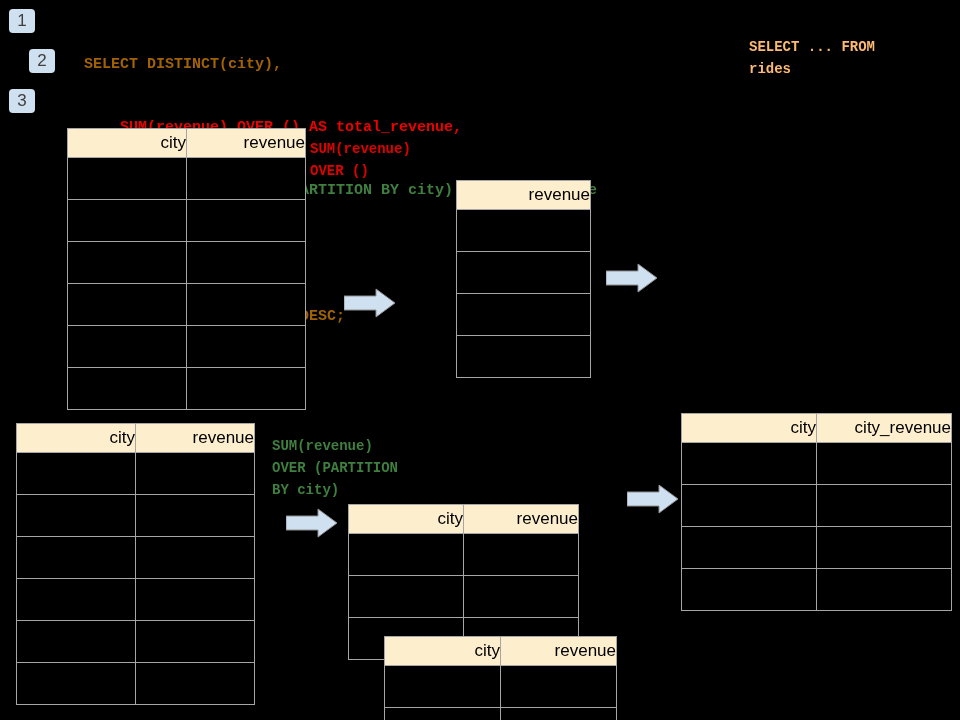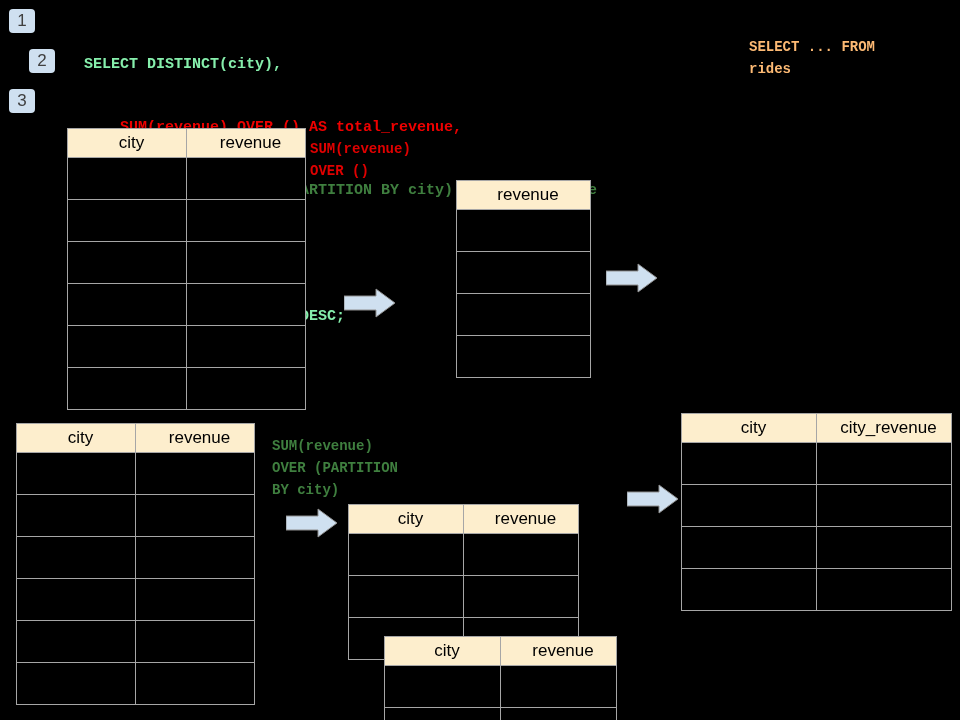--- a/index.html
+++ b/index.html
@@ -32,21 +32,21 @@
   
   .code {
     position: absolute;
     font-family: "Liberation Mono", monospace;
     font-size: 15px;
     line-height: 21px;
     font-weight: bold;
     white-space: pre;
     letter-spacing: 0px;
   }
-  .c-purple { color: #86efac; }
+  .c-purple { color: #a16207; }
   .c-red    { color: #ee0000; }
   .c-green  { color: #3f7f3f; }
 
   .code-line { white-space: pre; }
 
   
   .annot {
     position: absolute;
     font-family: "Liberation Mono", monospace;
     font-size: 14px;
@@ -69,21 +69,21 @@
     border: 1px solid #a6a6a6;
     padding: 0;
     margin: 0;
   }
   .tbl th {
     background: #fdeecd;
     color: #000000;
     font-family: "Liberation Sans", sans-serif;
     font-weight: normal;
     font-size: 17px;
-    text-align: center;
+    text-align: right;
     padding: 4px 0 4px 9px;
     height: 27px;
     box-sizing: border-box;
   }
   .tbl td {
     background: #000000;
     height: 41px;
   }
 
   

